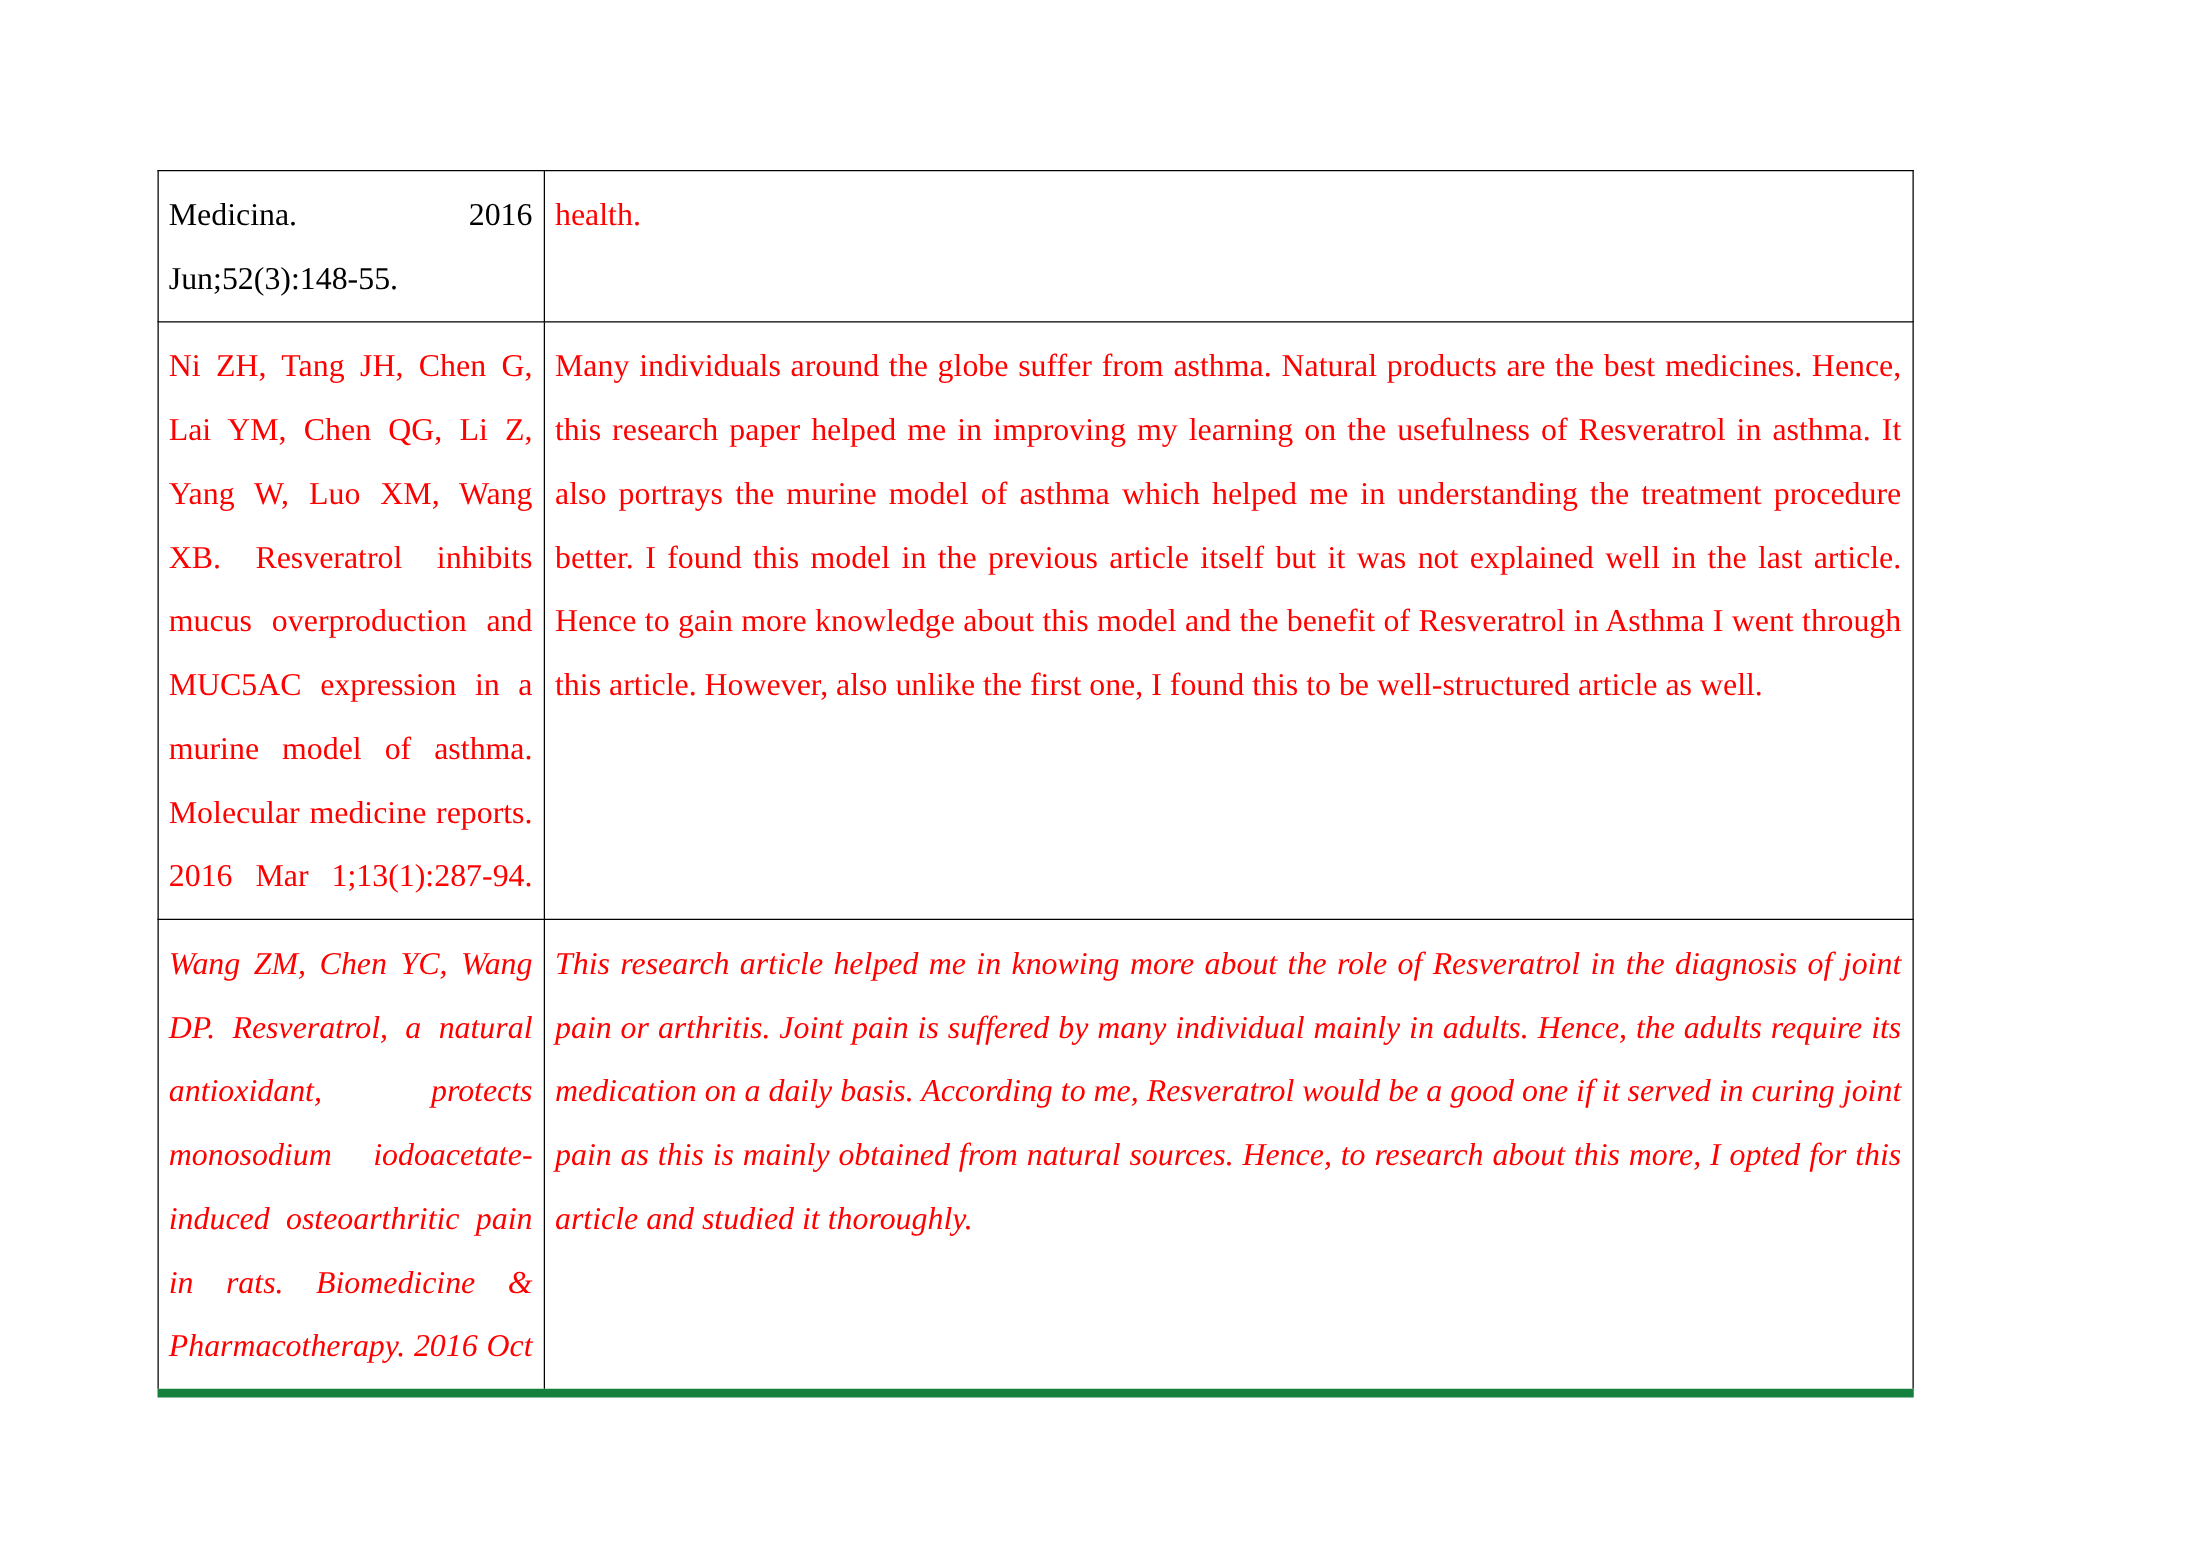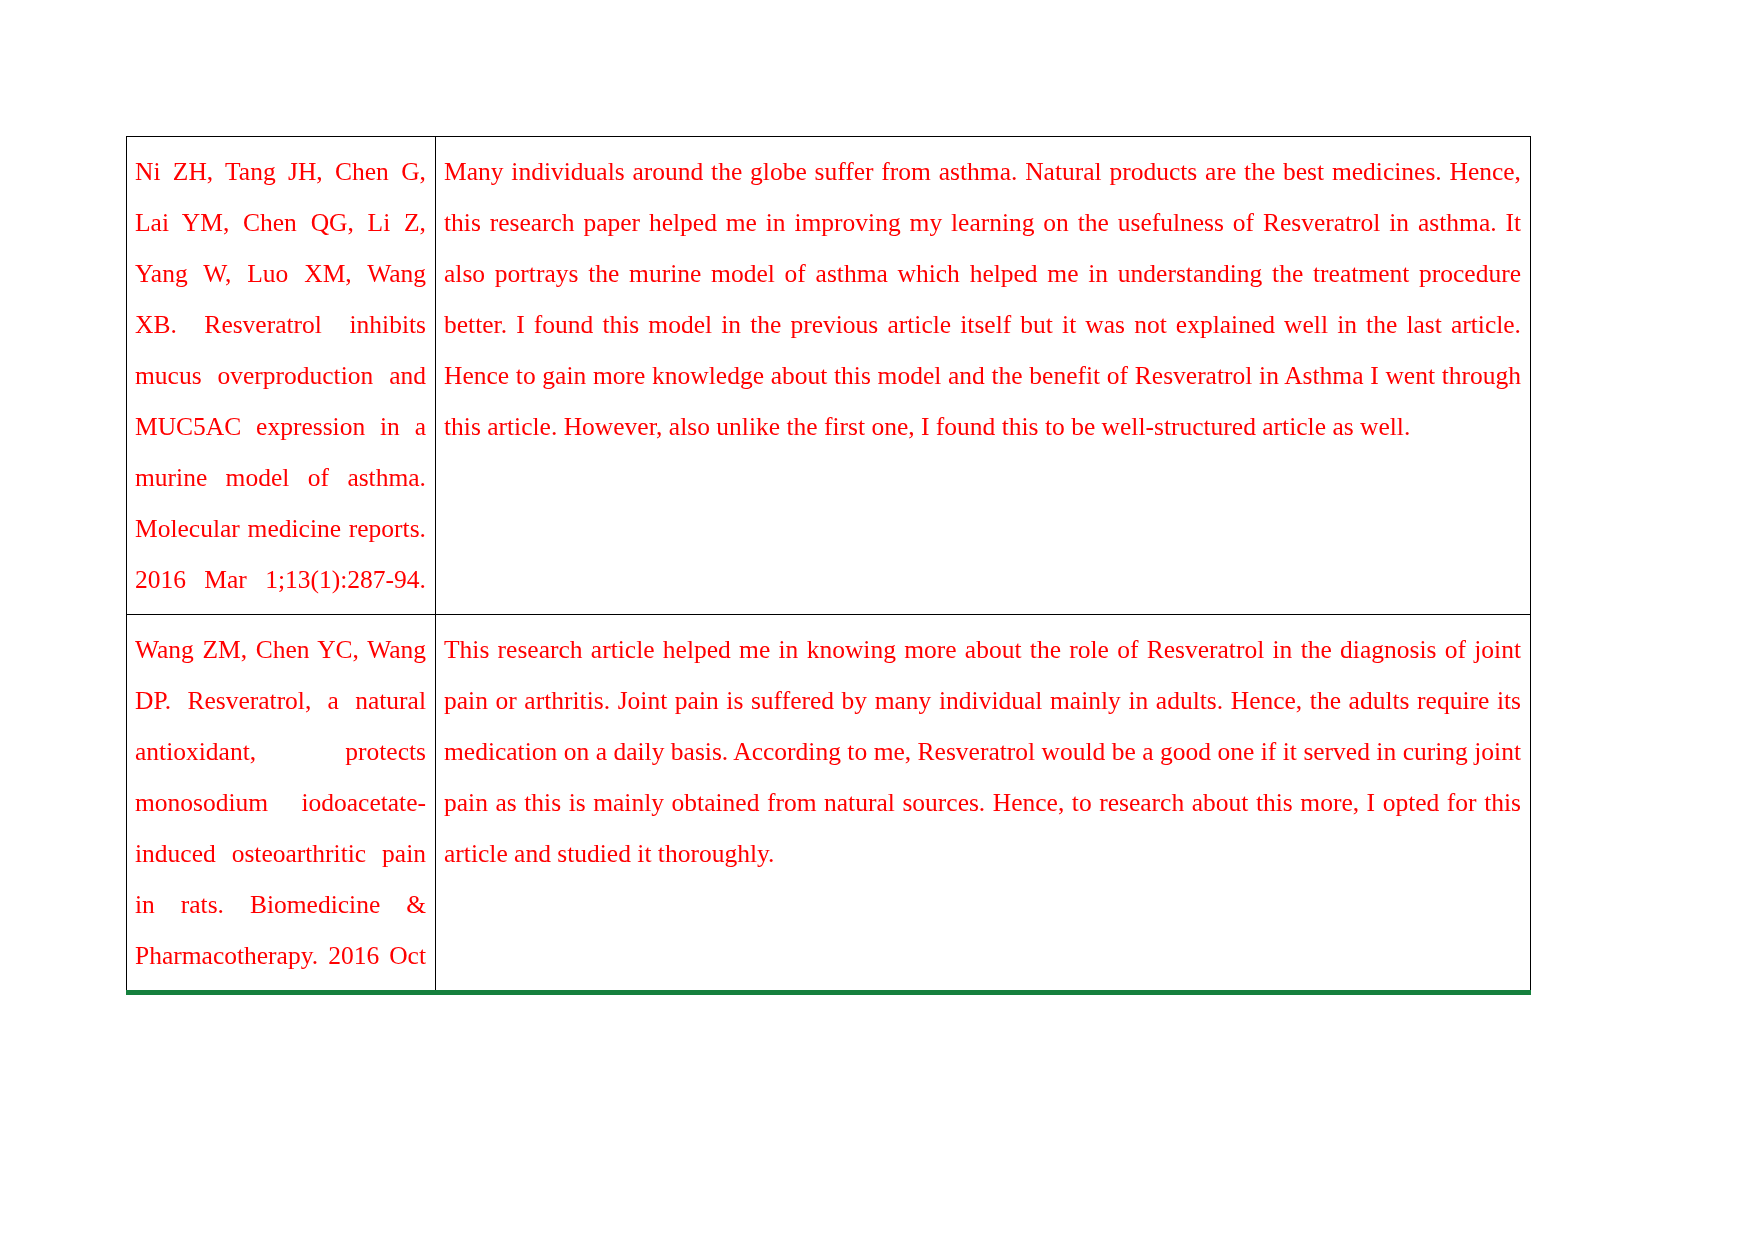--- a/index.html
+++ b/index.html
@@ -57,31 +57,40 @@
     text-align: justify;
   }
   .para.stretch-all {
     text-align-last: justify;
   }
   .para.normal-last {
     text-align-last: auto;
   }
   
   .clip-row td {
-    border-bottom: 5px solid #15803d;
+    border-bottom: 7px solid #15803d;
+    font-style: italic;
   }
 </style>
 </head>
 <body>
 
 <div class="page">
 
   <table class="doc-table">
     <tbody>
 
+      <tr>
+        <td class="col-left cell-black">
+          <p class="para stretch-all">Medicina. 2016 Jun;52(3):148-55.</p>
+        </td>
+        <td class="col-right cell-red">
+          <p class="para normal-last">health.</p>
+        </td>
+      </tr>
 
       <tr>
         <td class="col-left cell-red">
           <p class="para stretch-all">Ni ZH, Tang JH, Chen G, Lai YM, Chen QG, Li Z, Yang W, Luo XM, Wang XB. Resveratrol inhibits mucus overproduction and MUC5AC expression in a murine model of asthma. Molecular medicine reports. 2016 Mar 1;13(1):287-94.</p>
         </td>
         <td class="col-right cell-red">
           <p class="para normal-last">Many individuals around the globe suffer from asthma. Natural products are the best medicines. Hence, this research paper helped me in improving my learning on the usefulness of Resveratrol in asthma. It also portrays the murine model of asthma which helped me in understanding the treatment procedure better. I found this model in the previous article itself but it was not explained well in the last article. Hence to gain more knowledge about this model and the benefit of Resveratrol in Asthma I went through this article. However, also unlike the first one, I found this to be well-structured article as well.</p>
         </td>
       </tr>
 

